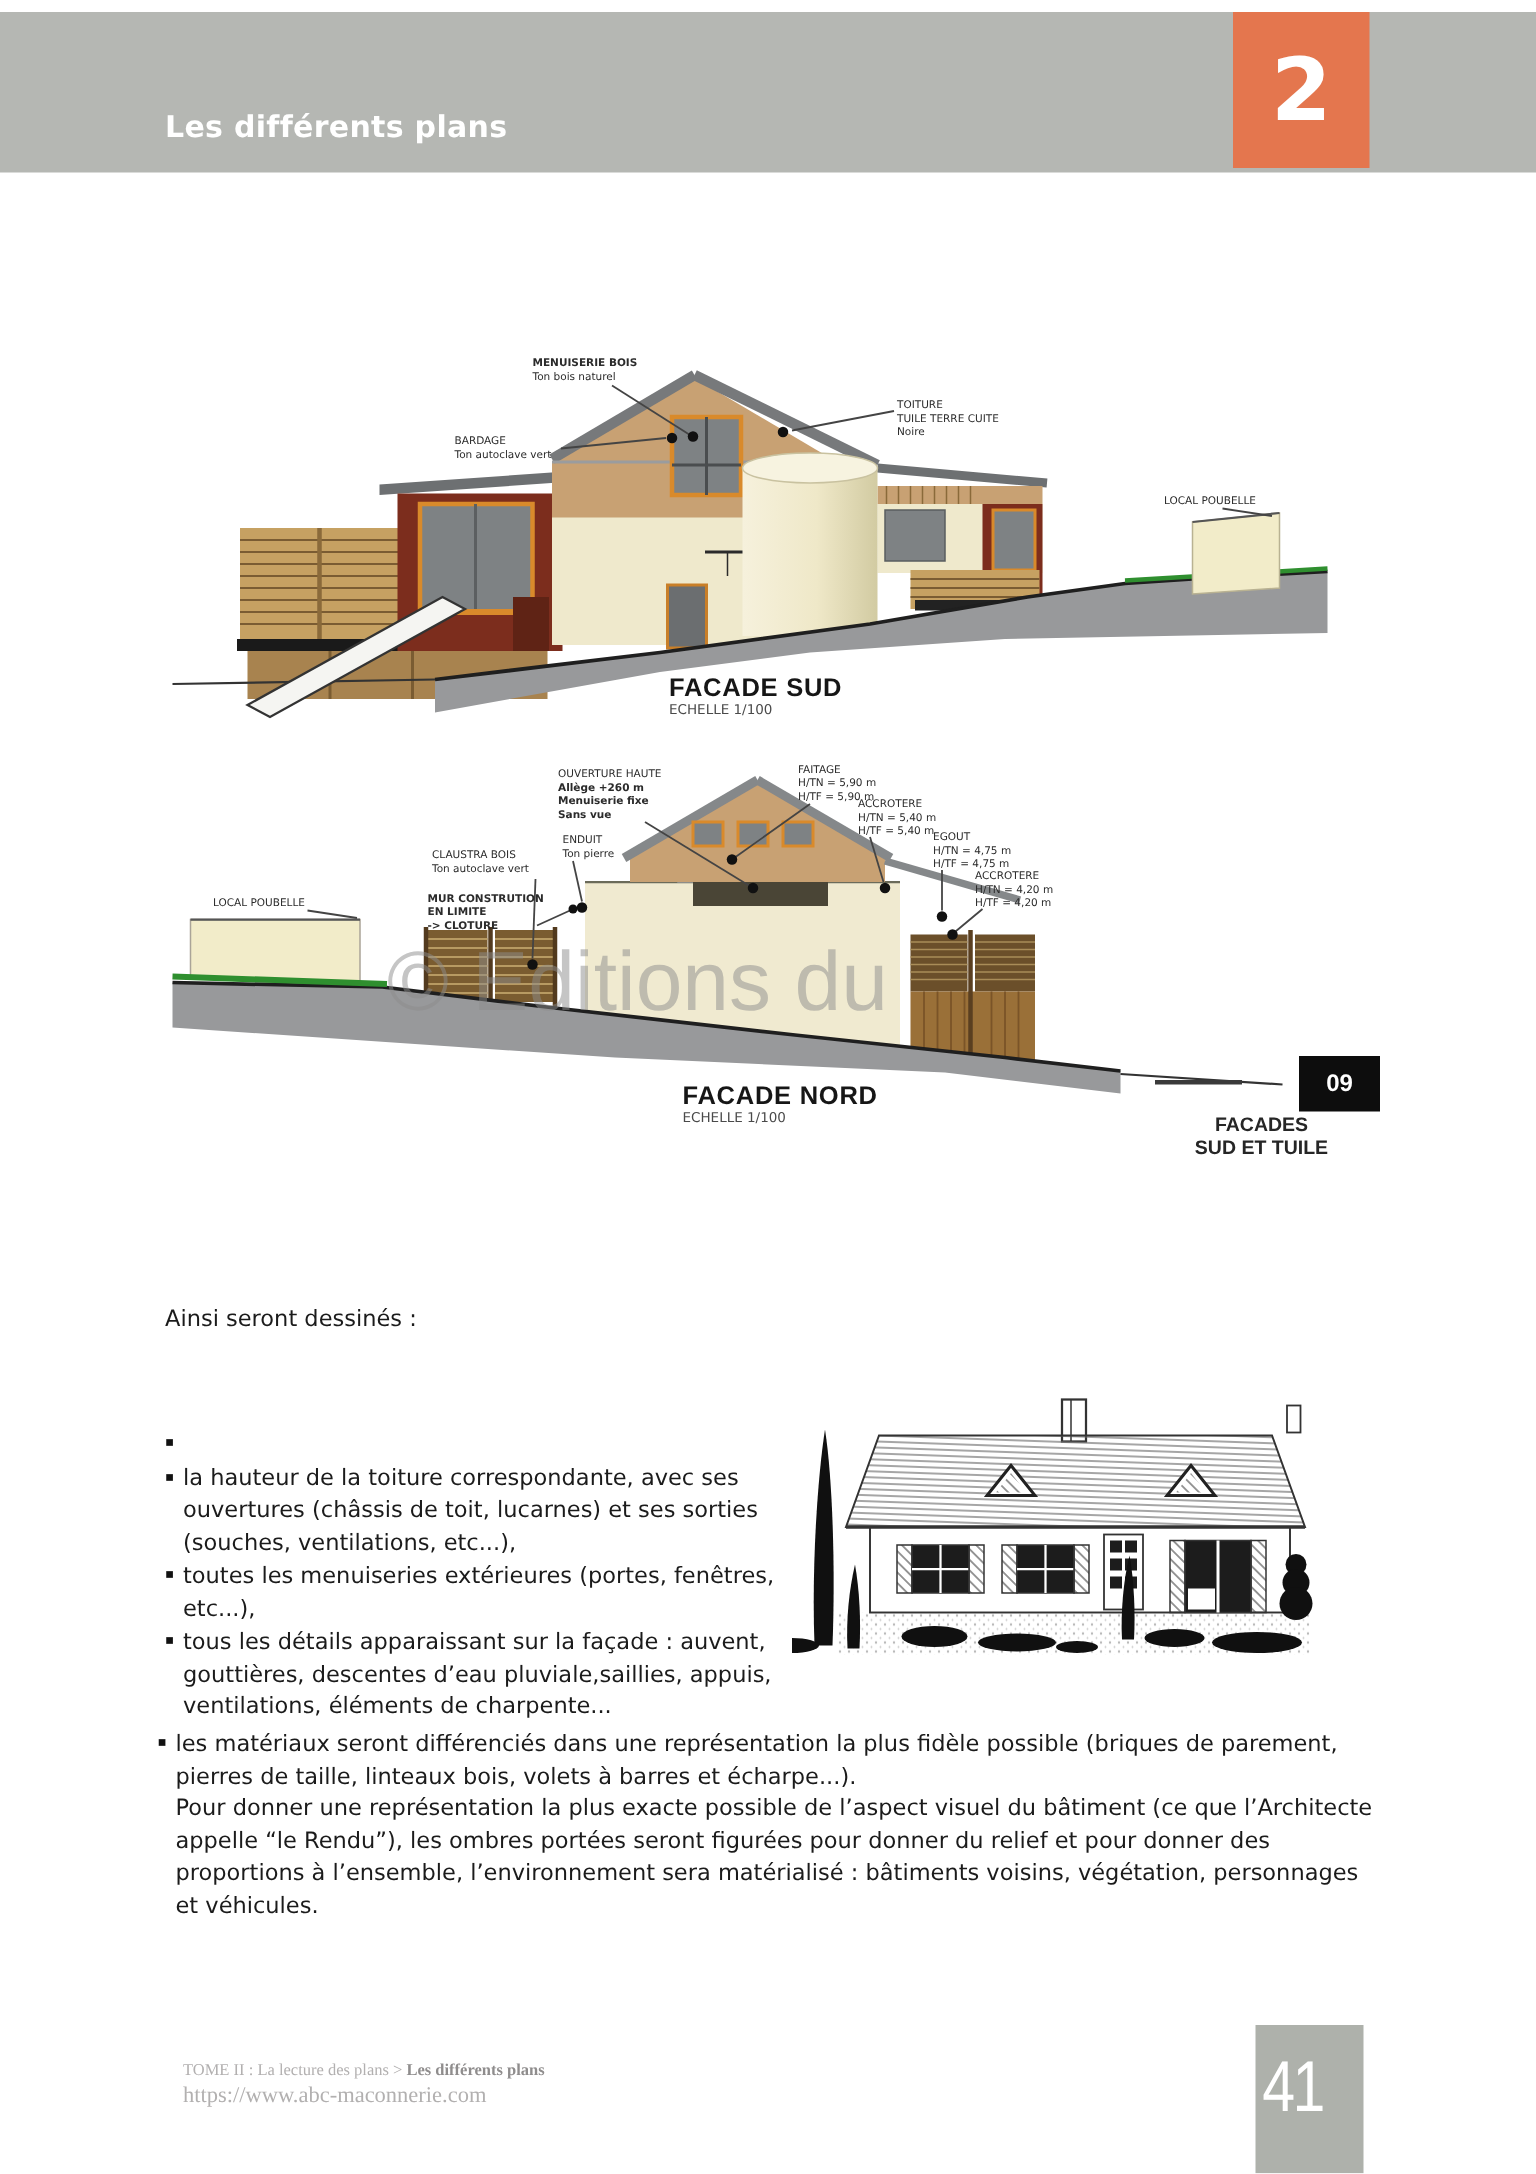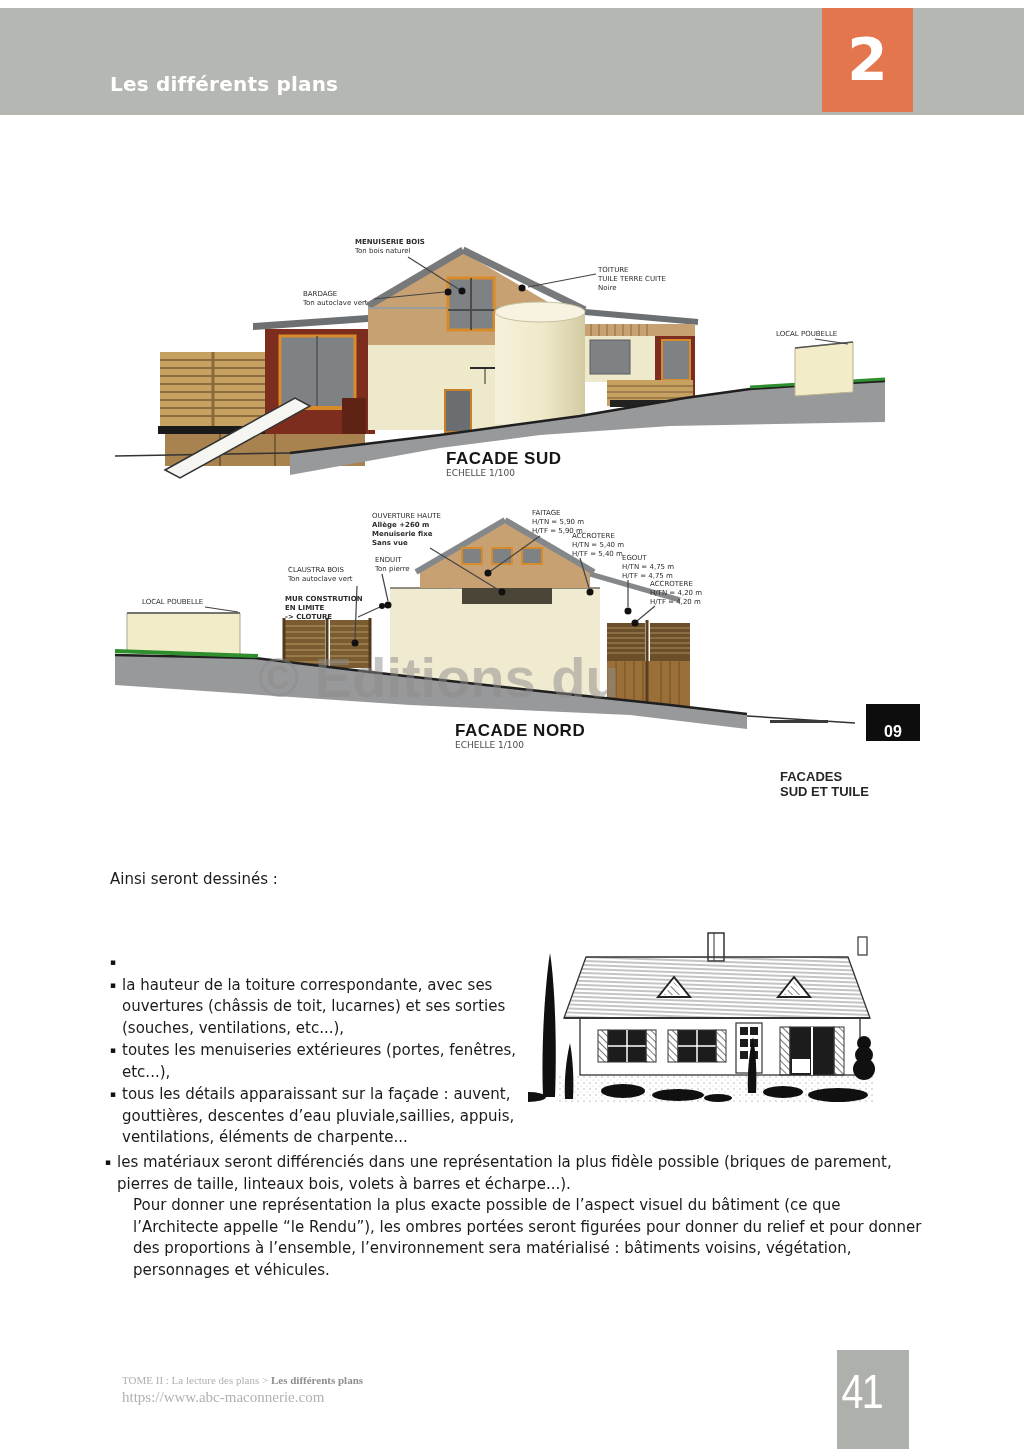--- a/index.html
+++ b/index.html
@@ -11,36 +11,36 @@
   .chapter-box{position:absolute;left:822px;top:8px;width:91px;height:104px;background:#e4764e;display:flex;align-items:center;justify-content:center;}
   .chapter-num{font-size:58px;font-weight:bold;color:#fff;}
   
   .fig{position:absolute;}
   svg text{font-family:"DejaVu Sans",sans-serif;}
   .lbl{font-size:7px;fill:#2b2b2b;}
   .lblb{font-size:7px;font-weight:bold;fill:#2b2b2b;}
   .cap{font-size:17px;font-weight:bold;fill:#161616;font-family:"Liberation Sans",sans-serif;letter-spacing:.5px;}
   .capsub{font-size:9px;fill:#4a4a4a;}
   
-  .watermark{position:absolute;left:258px;top:648px;width:560px;font-family:"Liberation Sans",sans-serif;
-    font-size:56px;font-weight:bold;color:#8d8d8d;opacity:.5;line-height:60px;pointer-events:none;}
+  .watermark{position:absolute;left:258px;top:624px;width:560px;font-family:"Liberation Sans",sans-serif;
+    font-size:56px;font-weight:normal;color:#8d8d8d;opacity:.5;line-height:60px;pointer-events:none;}
   
   .plate-line{position:absolute;left:770px;top:720px;width:58px;height:3px;background:#3a3a3a;}
-  .plate-box{position:absolute;left:866px;top:704px;width:54px;height:37px;background:#0d0d0d;display:flex;align-items:flex-end;justify-content:center;}
+  .plate-box{position:absolute;left:866px;top:704px;width:54px;height:37px;background:#0d0d0d;display:flex;align-items:center;justify-content:center;}
   .plate-box span{color:#fff;font-weight:bold;font-size:16px;font-family:"Liberation Sans",sans-serif;}
-  .plate-caption{position:absolute;left:780px;top:769px;width:122px;text-align:left;font-family:"Liberation Sans",sans-serif;
+  .plate-caption{position:absolute;left:780px;top:742px;width:122px;text-align:center;font-family:"Liberation Sans",sans-serif;
     font-weight:bold;font-size:13px;line-height:15px;color:#262626;}
   
   .intro{position:absolute;left:110px;top:870px;font-size:15px;}
   .blist{position:absolute;left:110px;top:952px;width:414px;font-size:15px;line-height:21.5px;}
   .blist .bi{display:flex;margin:0 0 1px 0;}
   .bullet-sq{flex:0 0 12px;font-size:9px;line-height:21.5px;color:#111;}
   .mat{position:absolute;left:105px;top:1152px;width:820px;font-size:15px;line-height:21.5px;}
   .mat .bi{display:flex;}
-  .mat .para{margin-left:28px;white-space:pre-line;}
+  .mat .para{margin-left:12px;white-space:pre-line;}
   
   .fb{position:absolute;left:122px;top:1374px;font-size:11px;color:#b2b0b0;font-family:Liberation Serif, serif;}
   .fb b{color:#8f8d8d;}
   .fu{position:absolute;left:122px;top:1389px;font-size:15px;color:#b2b0b0;font-family:Liberation Serif, serif;}
   .page-box{position:absolute;left:837px;top:1350px;width:72px;height:99px;background:#aeb1ab;display:flex;align-items:flex-start;justify-content:flex-start;}
   .page-num{color:#fff;font-size:48px;font-weight:400;letter-spacing:-2px;transform:scaleX(.82);margin-top:14px;font-family:"Liberation Sans",sans-serif;}
 </style>
 </head>
 <body>
 

